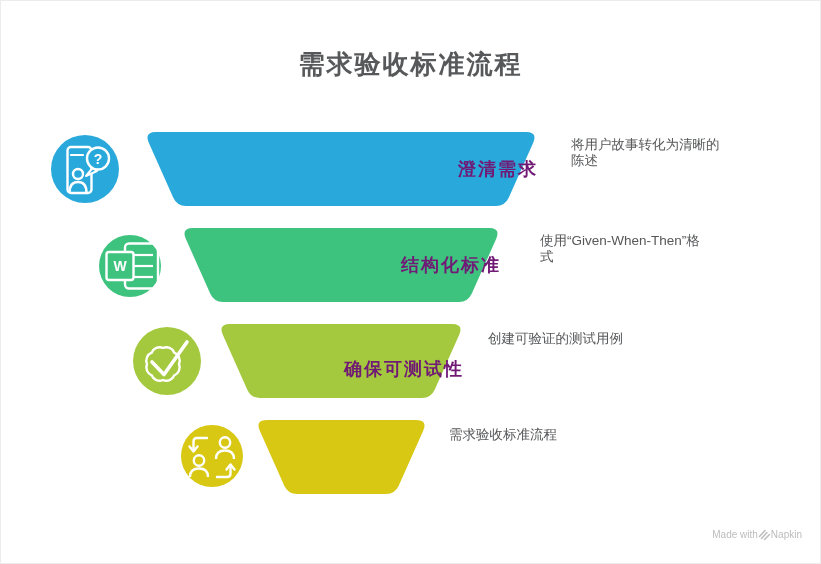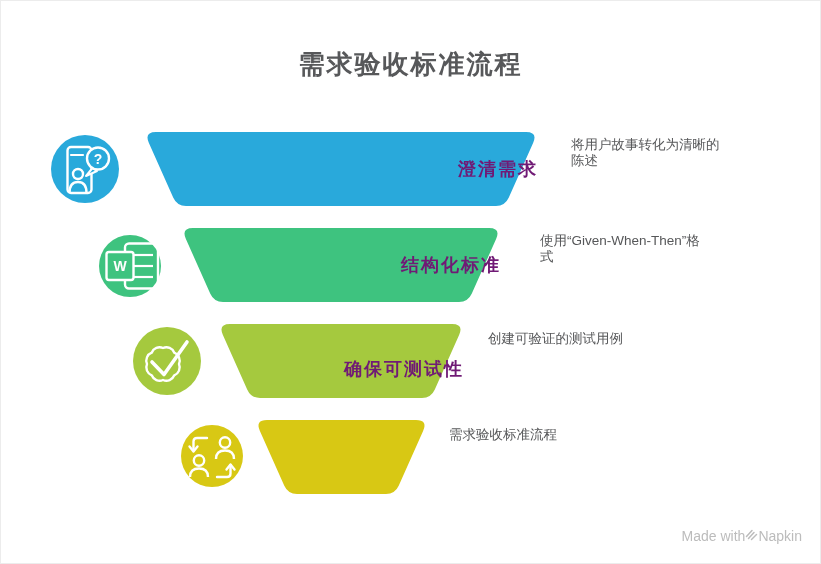--- a/index.html
+++ b/index.html
@@ -22,22 +22,22 @@
   .lbl3{left:217px;top:349px;width:246px;margin-top:8px;}
   .lbl4{left:254px;top:445px;width:173px;}
   .step-desc{
     position:absolute;color:#565759;font-size:13.5px;line-height:16px;
   }
   .desc1{left:570px;top:136px;width:150px;}
   .desc2{left:539px;top:232px;width:162px;}
   .desc3{left:487px;top:330px;width:220px;}
   .desc4{left:448px;top:426px;width:220px;}
   .footer{
-    position:absolute;right:18px;top:527px;display:flex;align-items:flex-start;
-    color:#bcbcbc;font-size:14px;
+    position:absolute;right:18px;top:527px;display:flex;align-items:center;
+    color:#bcbcbc;font-size:10px;
   }
   .footer .logo{display:inline-flex;align-items:center;}
 </style>
 </head>
 <body>
 
 <div class="canvas">
 
   <div class="title">需求验收标准流程</div>
 

